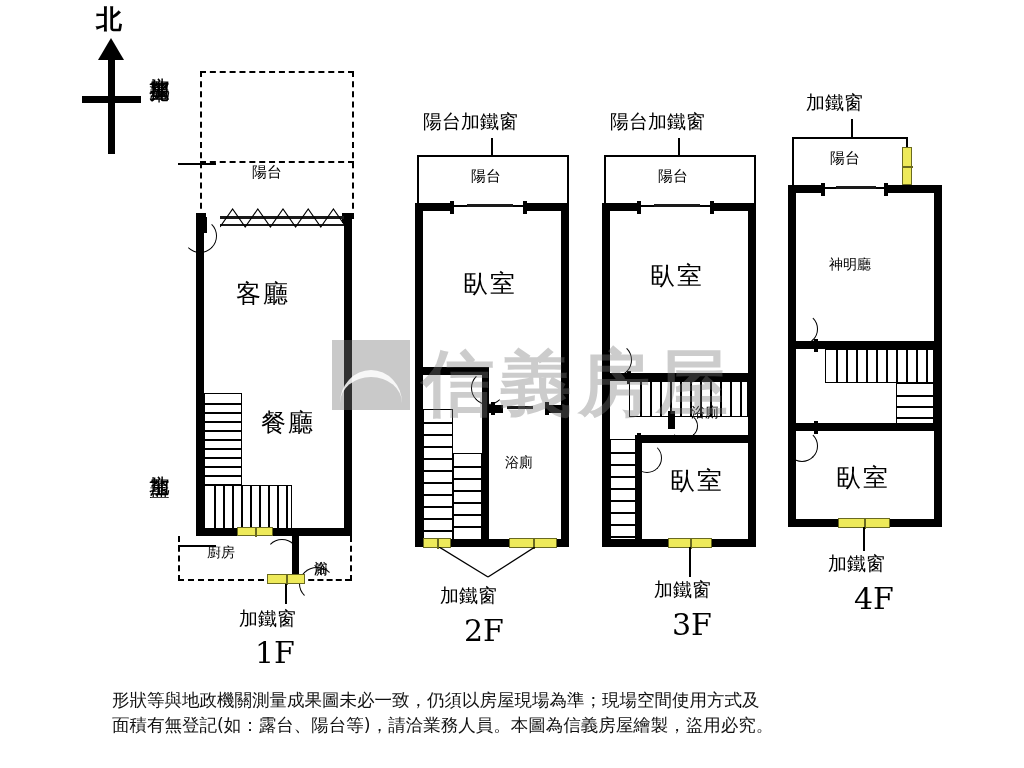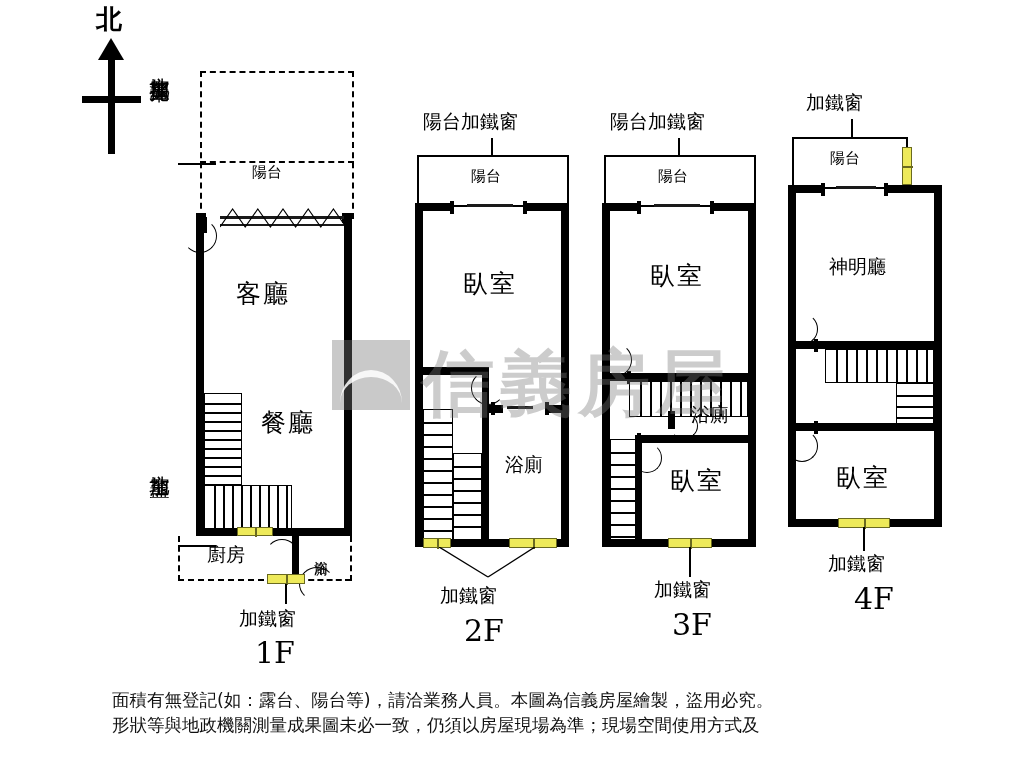--- a/index.html
+++ b/index.html
@@ -30,21 +30,21 @@
 
   
   .roomlabel {
     position: absolute;
     font-family: "DejaVu Sans", "Liberation Sans", sans-serif;
     color: #000;
     white-space: nowrap;
     line-height: 1;
   }
   .rl-big   { font-size: 25px; font-weight: 400; letter-spacing: 2px; }
-  .rl-mid   { font-size: 19px; text-align: center; }
+  .rl-mid   { font-size: 14px; text-align: center; }
   .rl-small { font-size: 15px; }
   .rl-tiny  { font-size: 14px; }
 
   .vtext {
     position: absolute;
     writing-mode: vertical-rl;
     text-orientation: upright;
     font-size: 20px;
     line-height: 1.05;
     letter-spacing: 1px;
@@ -447,17 +447,17 @@
 
     <div class="floorname" style="left:76px; top:496px;">4F</div>
   </div>
 
   <div id="watermark">
     <div class="wm-logo" style="left:332px; top:340px;"></div>
     <div class="wm-text" style="left:422px; top:336px;">信義房屋</div>
   </div>
 
   <div id="disclaimer">
+    <div>形狀等與地政機關測量成果圖未必一致，仍須以房屋現場為準；現場空間使用方式及</div>
     <div>面積有無登記(如：露台、陽台等)，請洽業務人員。本圖為信義房屋繪製，盜用必究。</div>
-    <div>形狀等與地政機關測量成果圖未必一致，仍須以房屋現場為準；現場空間使用方式及</div>
   </div>
 
 </div>
 
 </body></html>

